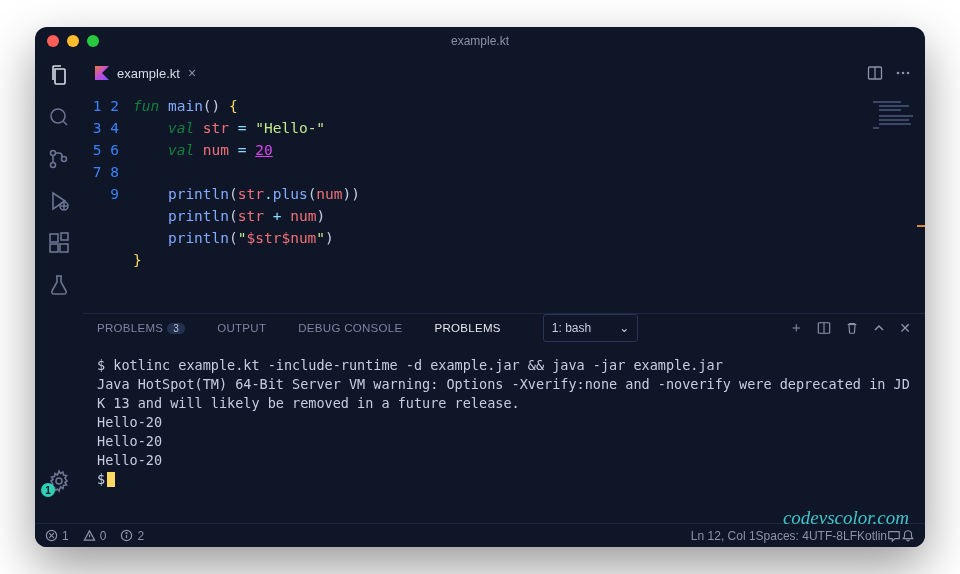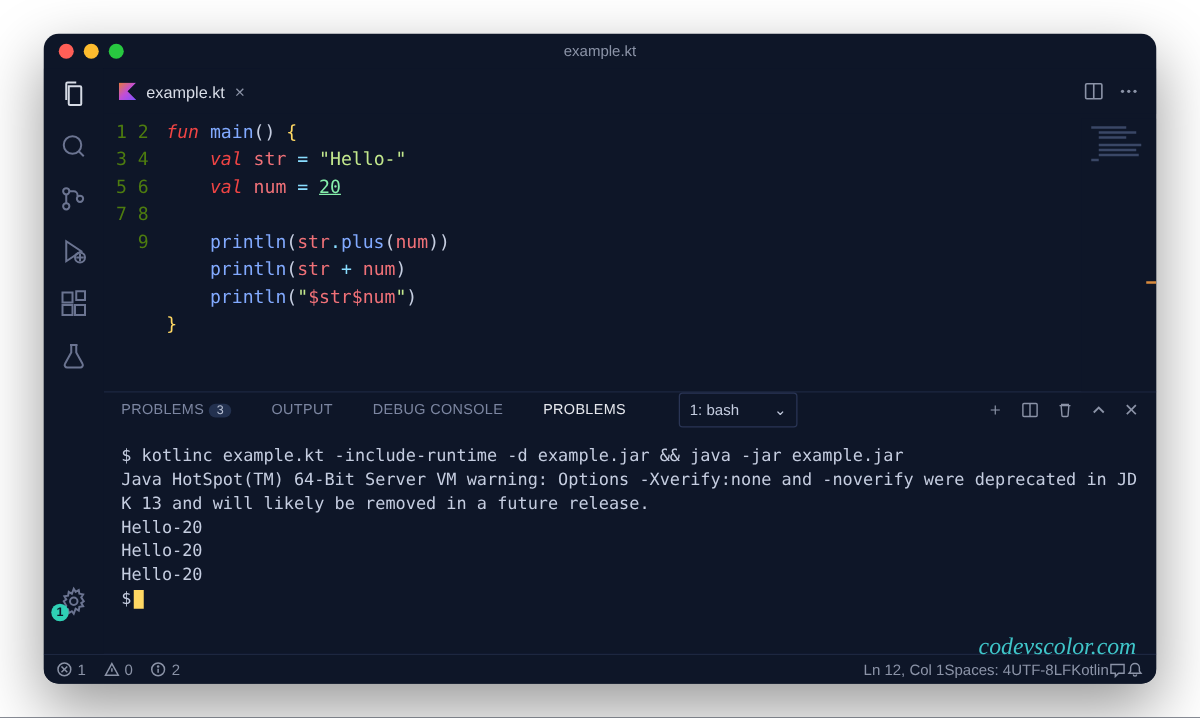--- a/index.html
+++ b/index.html
@@ -137,21 +137,21 @@
     position: relative;
     min-height: 0;
     padding-top: 4px;
   }
   .gutter {
     width: 50px;
     text-align: right;
     padding-right: 14px;
     font-family: "SF Mono", Menlo, Monaco, Consolas, monospace;
     font-size: 14.5px;
-    color: #4d7c0f;
+    color: #3b82f6;
     line-height: 22px;
   }
   .code {
     flex: 1;
     font-family: "SF Mono", Menlo, Monaco, Consolas, monospace;
     font-size: 14.5px;
     line-height: 22px;
     white-space: pre;
     color: #c5cde0;
   }
@@ -160,27 +160,27 @@
     background: #0e1628;
     position: relative;
   }
   .minimap .mini-line {
     position: absolute;
     height: 1.5px;
     background: #3a4766;
   }
   .minimap .orange { background: #d98a3d; height: 2px; right: 0; width: 8px; }
   
-  .kw    { color: #ef4444; font-style: italic; }
+  .kw    { color: #15803d; font-style: italic; }
   .fn    { color: #82aaff; }
   .pn    { color: #c5cde0; }
   .id    { color: #f07178; }
   .op    { color: #89ddff; }
   .str   { color: #c3e88d; }
-  .num   { color: #86efac; text-decoration: underline; }
+  .num   { color: #d946ef; text-decoration: underline; }
   .tmpl  { color: #f07178; }
   .brace { color: #ffd863; }
   
   .panel {
     height: 210px;
     border-top: 1px solid #1d2740;
     display: flex;
     flex-direction: column;
     background: #0e1628;
   }

